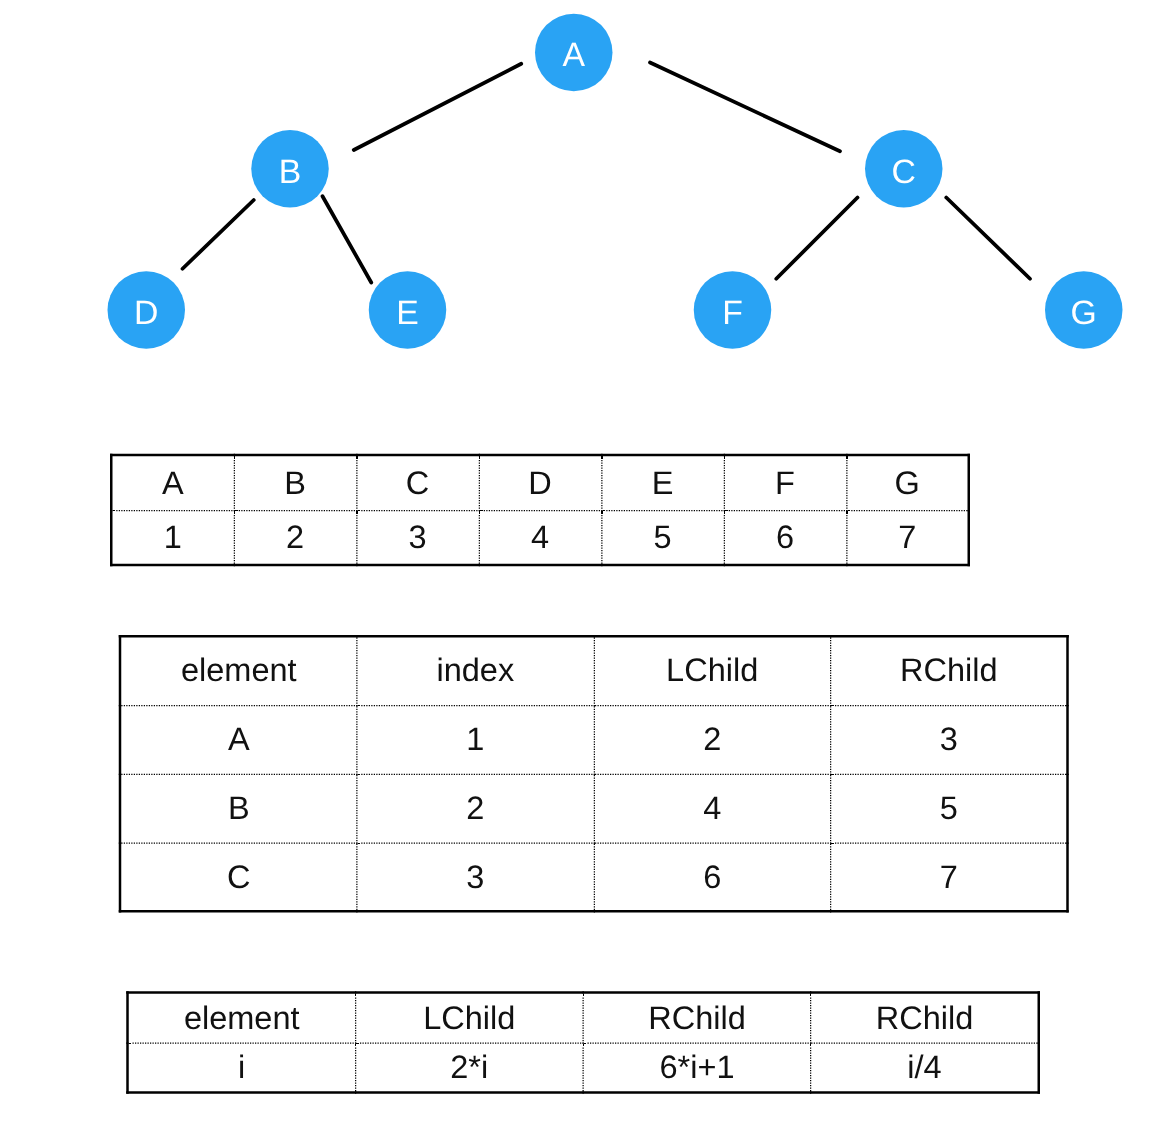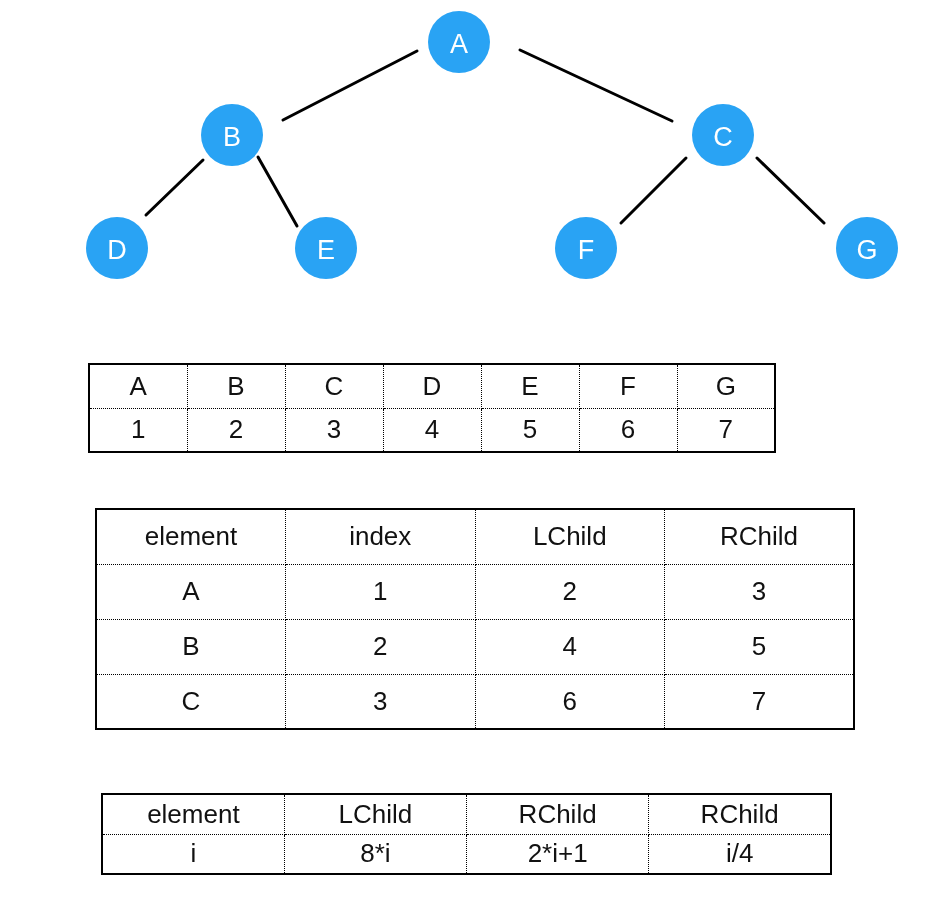--- a/index.html
+++ b/index.html
@@ -148,20 +148,20 @@
   <table class="dtable t3">
     <tbody>
         <tr>
       <th>element</th>
       <th>LChild</th>
       <th>RChild</th>
       <th>RChild</th>
     </tr>
     <tr>
       <td>i</td>
-      <td>8*i</td>
-      <td>2*i+1</td>
+      <td>2*i</td>
+      <td>6*i+1</td>
       <td>i/4</td>
     </tr>
   </tbody>
     </table>
 
 </div>
 
 </body></html>

